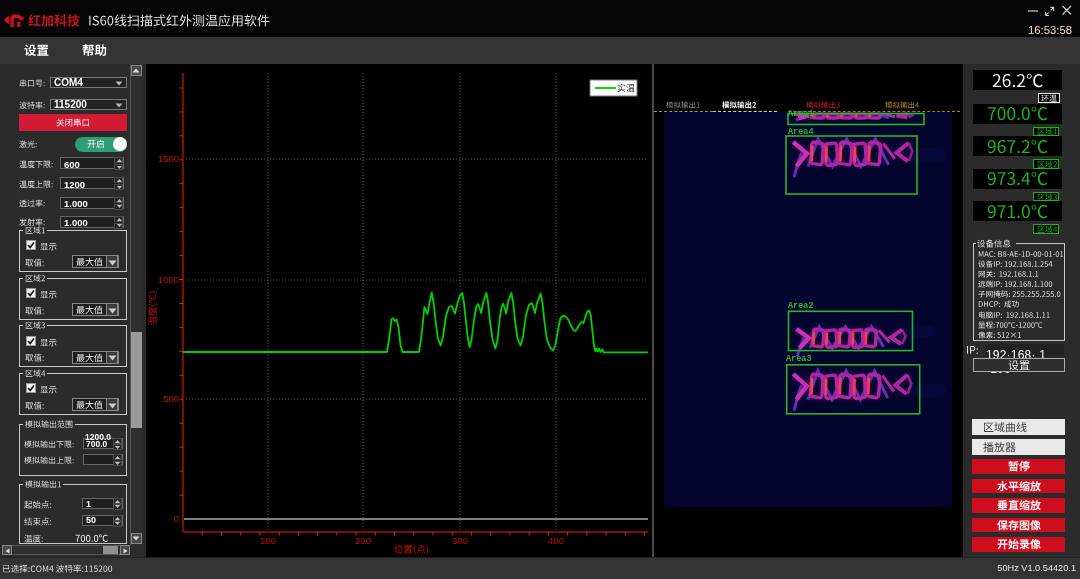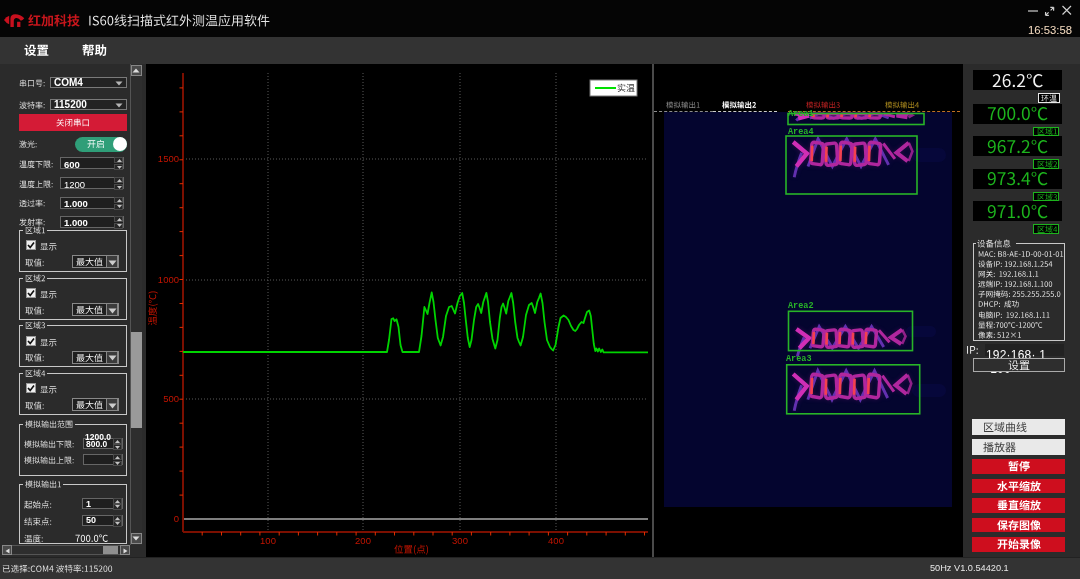--- a/index.html
+++ b/index.html
@@ -221,21 +221,21 @@
       <use href="#gr35" x="8249"></use>
       <use href="#gr27" x="9249"></use>
       <use href="#gr36" x="9527"></use>
       <use href="#gr36" x="10082"></use>
       <use href="#gr37" x="10637"></use>
       <use href="#gr38" x="11192"></use>
       <use href="#gr7" x="11747"></use>
       <use href="#gr7" x="12302"></use>
     </g>
   </svg>
-<div class="abs lt" style="left:930px;top:563px;width:146px;font-size:9.2px;color:#e8e8e8">50Hz V1.0.54420.1</div>
+<div class="abs lt" style="left:930px;top:563px;width:146px;text-align:right;font-size:9.2px;color:#e8e8e8">50Hz V1.0.54420.1</div>
 <div class="abs" style="left:0;top:64px;width:146px;height:493px;background:#2b2b2b"></div>
 <svg style="position:absolute;left:19.0px;top:77.8px;overflow:visible;" width="26.2" height="10.4">
     <g fill="#e6e6e6" transform="translate(0,8.24) scale(0.00800,-0.00800)">
       <use href="#gr39" x="0"></use>
       <use href="#gr40" x="1000"></use>
       <use href="#gr41" x="2000"></use>
       <use href="#gr27" x="3000"></use>
     </g>
   </svg>
 <div class="abs" style="left:50px;top:77px;width:77px;height:11px;background:#232323;border:1px solid #7a7a7a"></div>
@@ -302,21 +302,21 @@
 <svg style="position:absolute;left:19.0px;top:178.8px;overflow:visible;" width="34.2" height="10.4">
     <g fill="#e6e6e6" transform="translate(0,8.24) scale(0.00800,-0.00800)">
       <use href="#gr15" x="0"></use>
       <use href="#gr48" x="1000"></use>
       <use href="#gr51" x="2000"></use>
       <use href="#gr50" x="3000"></use>
       <use href="#gr27" x="4000"></use>
     </g>
   </svg>
 <div class="abs" style="left:60px;top:177px;width:64px;height:12px;background:#1f1f1f;border:1px solid #666"></div>
-<div class="abs lt" style="left:64px;top:178.5px;font-size:9.5px;font-weight:normal;color:#fff">1200</div>
+<div class="abs lt" style="left:64px;top:178.5px;font-size:9.5px;font-weight:bold;color:#fff">1200</div>
 <div class="abs" style="left:114px;top:177px;width:9px;height:6.2px;background:#272727;border:1px solid #4a4a4a"></div>
 <div class="abs" style="left:114px;top:184.0px;width:9px;height:6.2px;background:#272727;border:1px solid #4a4a4a"></div>
 <svg class="abs" style="left:116.5px;top:179.4px" width="5" height="3">
     <path d="M0 3 L5 3 L2.5 0 Z" fill="#c2c2c2"></path>
   </svg>
 <svg class="abs" style="left:116.5px;top:185.6px" width="5" height="3">
     <path d="M0 0 L5 0 L2.5 3 Z" fill="#c2c2c2"></path>
   </svg>
 <svg style="position:absolute;left:19.0px;top:198.3px;overflow:visible;" width="26.2" height="10.4">
     <g fill="#e6e6e6" transform="translate(0,8.24) scale(0.00800,-0.00800)">
@@ -523,21 +523,21 @@
       <use href="#gr65" x="0"></use>
       <use href="#gr66" x="1000"></use>
       <use href="#gr67" x="2000"></use>
       <use href="#gr68" x="3000"></use>
       <use href="#gr49" x="4000"></use>
       <use href="#gr50" x="5000"></use>
       <use href="#gr27" x="6000"></use>
     </g>
   </svg>
 <div class="abs" style="left:83px;top:438px;width:40px;height:11px;background:#1f1f1f;border:1px solid #666"></div>
-<div class="abs lt" style="left:86px;top:439.4px;font-size:8.5px;font-weight:bold;color:#fff">800.0</div>
+<div class="abs lt" style="left:86px;top:439.4px;font-size:8.5px;font-weight:bold;color:#fff">700.0</div>
 <div class="abs" style="left:113px;top:438px;width:9px;height:5.8px;background:#272727;border:1px solid #4a4a4a"></div>
 <div class="abs" style="left:113px;top:444.2px;width:9px;height:5.8px;background:#272727;border:1px solid #4a4a4a"></div>
 <svg class="abs" style="left:115.0px;top:439.9px" width="5" height="3">
     <path d="M0 3 L5 3 L2.5 0 Z" fill="#c2c2c2"></path>
   </svg>
 <svg class="abs" style="left:115.0px;top:445.6px" width="5" height="3">
     <path d="M0 0 L5 0 L2.5 3 Z" fill="#c2c2c2"></path>
   </svg>
 <svg style="position:absolute;left:24.0px;top:455.3px;overflow:visible;" width="50.2" height="10.4">
     <g fill="#e6e6e6" transform="translate(0,8.24) scale(0.00800,-0.00800)">

